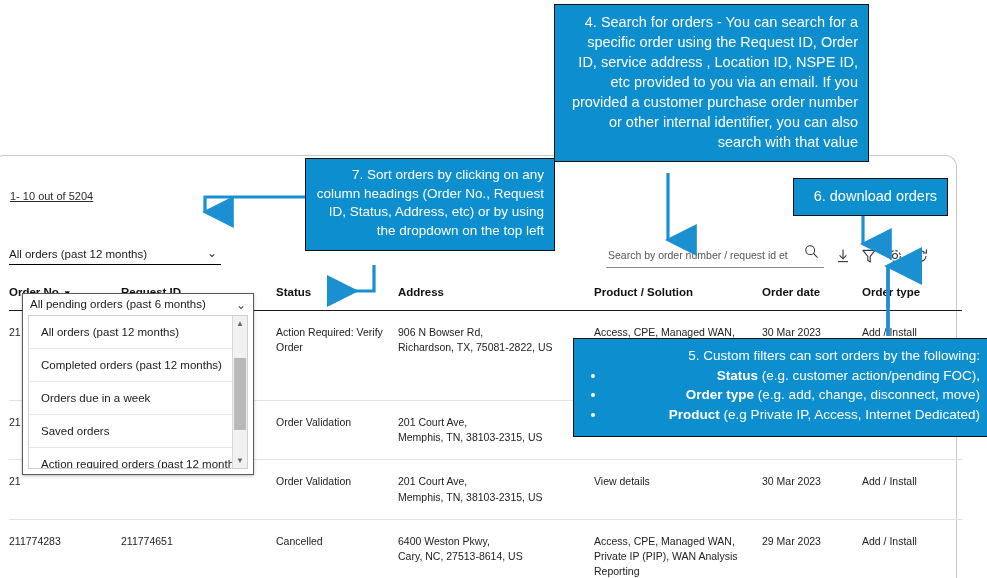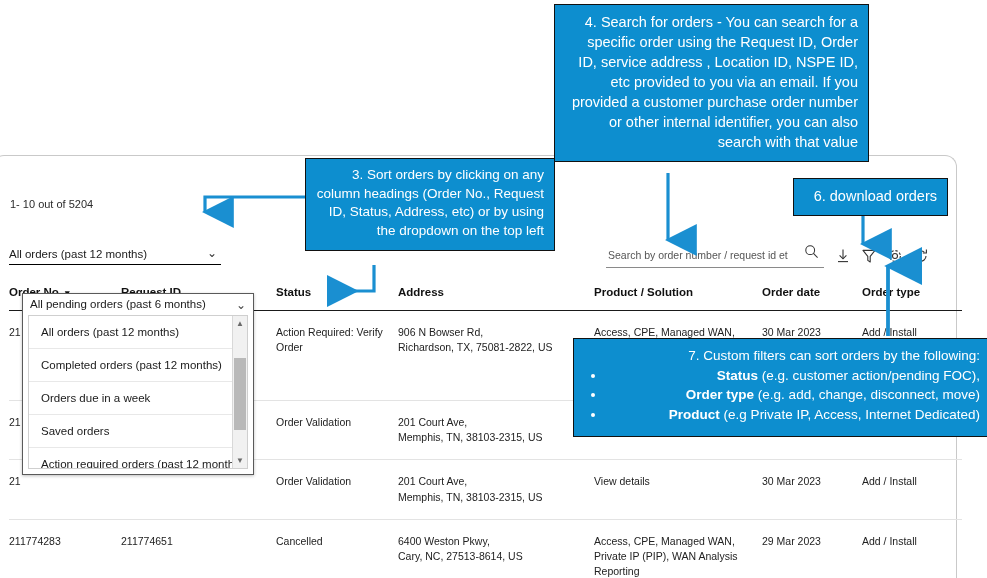--- a/index.html
+++ b/index.html
@@ -42,23 +42,24 @@
     left: 0;
     top: 4px;
     font-size: 26px;
     font-weight: bold;
     letter-spacing: -0.4px;
     color: #000;
   }
   #result-count {
     position: absolute;
     left: 1px;
-    top: 36px;
+    top: 28px;
     font-size: 11px;
     color: #2b2b2b;
+    text-decoration: underline;
   }
 
   
   #view-select {
     position: absolute;
     left: 0;
     top: 86px;
     width: 212px;
     border-bottom: 1px solid #000;
     padding-bottom: 4px;
@@ -407,22 +408,22 @@
   <path d="M374,265 L374,291 L330,291" stroke="#1a8fd1" stroke-width="3.2" fill="none" marker-end="url(#ar-left)"></path>
 
   <path d="M668,173 L668,240" stroke="#1a8fd1" stroke-width="3.2" fill="none" marker-end="url(#ar-down)"></path>
 
   <path d="M863,212 L863,244" stroke="#1a8fd1" stroke-width="3.2" fill="none" marker-end="url(#ar-down)"></path>
 
   <path d="M888,336 L888,266" stroke="#1a8fd1" stroke-width="3.8" fill="none" marker-end="url(#ar-up)"></path>
 </svg>
 
 <div class="callout" id="callout-4">4. Search for orders  - You can search for a  specific order using the Request ID, Order ID, service address , Location ID, NSPE ID, etc provided to you via an email.  If you provided a customer purchase order number or other internal identifier, you can also search with that value</div>
-<div class="callout" id="callout-3">3. Sort orders by clicking on any column headings (Order No., Request ID, Status, Address, etc) or by using the dropdown on the top left</div>
+<div class="callout" id="callout-3">7. Sort orders by clicking on any column headings (Order No., Request ID, Status, Address, etc) or by using the dropdown on the top left</div>
 <div class="callout" id="callout-6">6.  download orders</div>
 <div class="callout" id="callout-5">
-  <span class="lead">7. Custom filters can sort orders by the following:</span>
+  <span class="lead">5. Custom filters can sort orders by the following:</span>
   <ul id="c5-list">
       <li><span class="ind"></span><b>Status</b> (e.g. customer action/pending FOC),</li>
       <li><span class="ind"></span><b>Order type</b> (e.g. add, change, disconnect, move)</li>
       <li><span class="ind"></span><b>Product</b> (e.g Private IP, Access, Internet Dedicated)</li>
     </ul>
 </div>
 
 </body></html>

